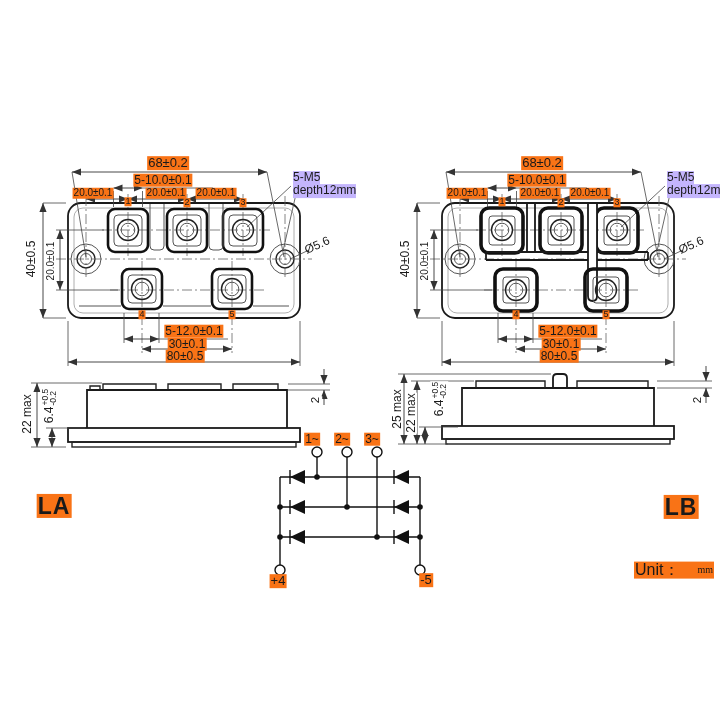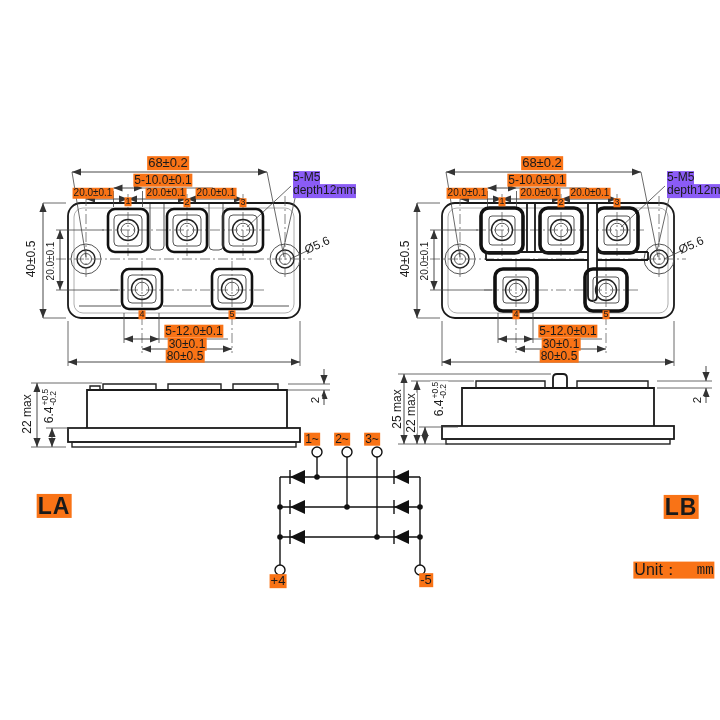--- a/index.html
+++ b/index.html
@@ -17,31 +17,31 @@
   .dimE{stroke:#333;stroke-width:0.9;fill:none;marker-end:url(#arr);}
   .dimS{stroke:#333;stroke-width:0.9;fill:none;marker-start:url(#arr);}
   .ext{stroke:#444;stroke-width:0.8;fill:none;}
   .wire{stroke:#111;stroke-width:1.4;fill:none;}
   .dfill{fill:#111;stroke:none;}
   .node{fill:#111;}
   .term{fill:#fff;stroke:#111;stroke-width:1.4;}
 
   .t{position:absolute;transform:translate(-50%,-50%);white-space:nowrap;
      background:#f97316;padding:0 1px;line-height:1.05;}
-  .tl{position:absolute;transform:translate(0,-50%);white-space:nowrap;background:#8b5cf6;line-height:1.15;}
+  .tl{position:absolute;transform:translate(0,-50%);white-space:nowrap;background:#c4b5fd;line-height:1.15;}
   .tv{position:absolute;transform:translate(-50%,-50%) rotate(-90deg);white-space:nowrap;
       background:#fff;padding:0 1px;line-height:1;}
   .tr{position:absolute;transform:translate(-50%,-50%) rotate(-24deg);white-space:nowrap;line-height:1;}
   .f13{font-size:13px;} .f12{font-size:12px;} .f11{font-size:11.5px;}
   .f10{font-size:10px;} .f9{font-size:9px;}
   .big{font-size:23px;font-weight:bold;letter-spacing:1px;}
   .vrow{display:inline-flex;align-items:center;gap:1px;font-size:12px;}
   .stk{display:inline-flex;flex-direction:column;font-size:8.5px;line-height:1;}
   .unit{display:inline-flex;align-items:center;gap:18px;font-size:16px;}
-  .unit .mono{font-family:Liberation Mono, monospace;font-size:14px;}
+  .unit .mono{font-family:Liberation Serif, serif;font-size:10px;}
 </style>
 </head>
 <body>
 
 <div id="stage">
 
 <svg width="720" height="720" viewBox="0 0 720 720">
   <defs>
     <marker id="arr" viewBox="0 0 10 10" refX="10" refY="5" markerWidth="9" markerHeight="9" markerUnits="userSpaceOnUse" orient="auto-start-reverse">
       <path d="M0,1 L10,5 L0,9 z" fill="#333"></path>

